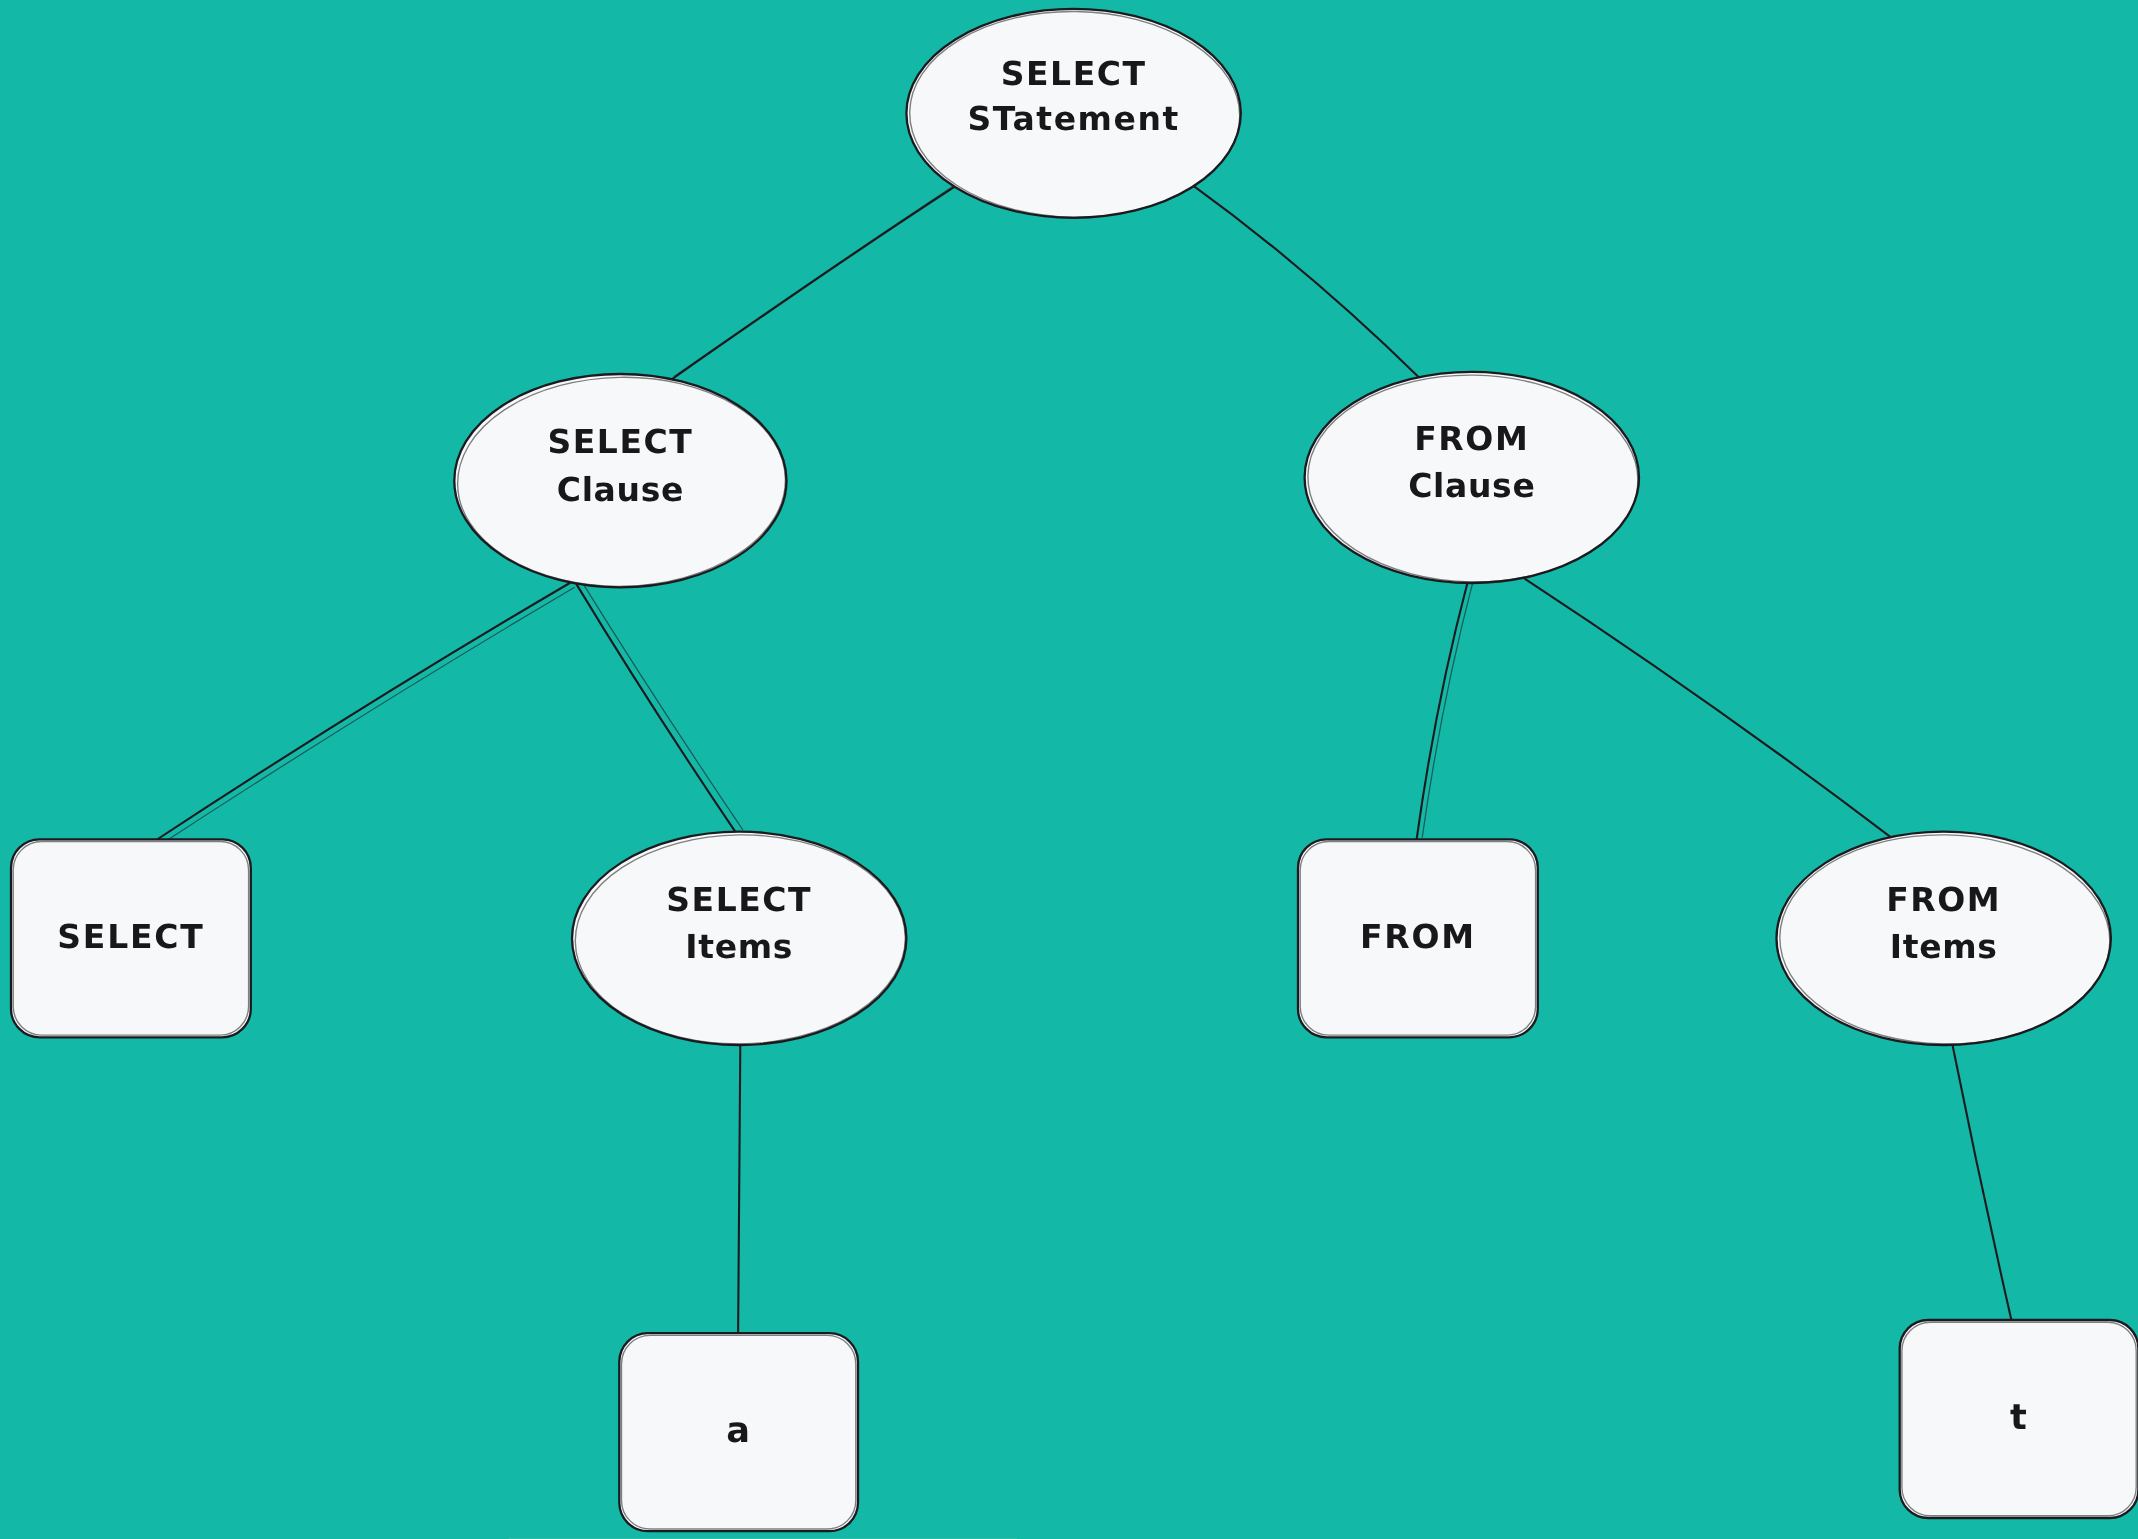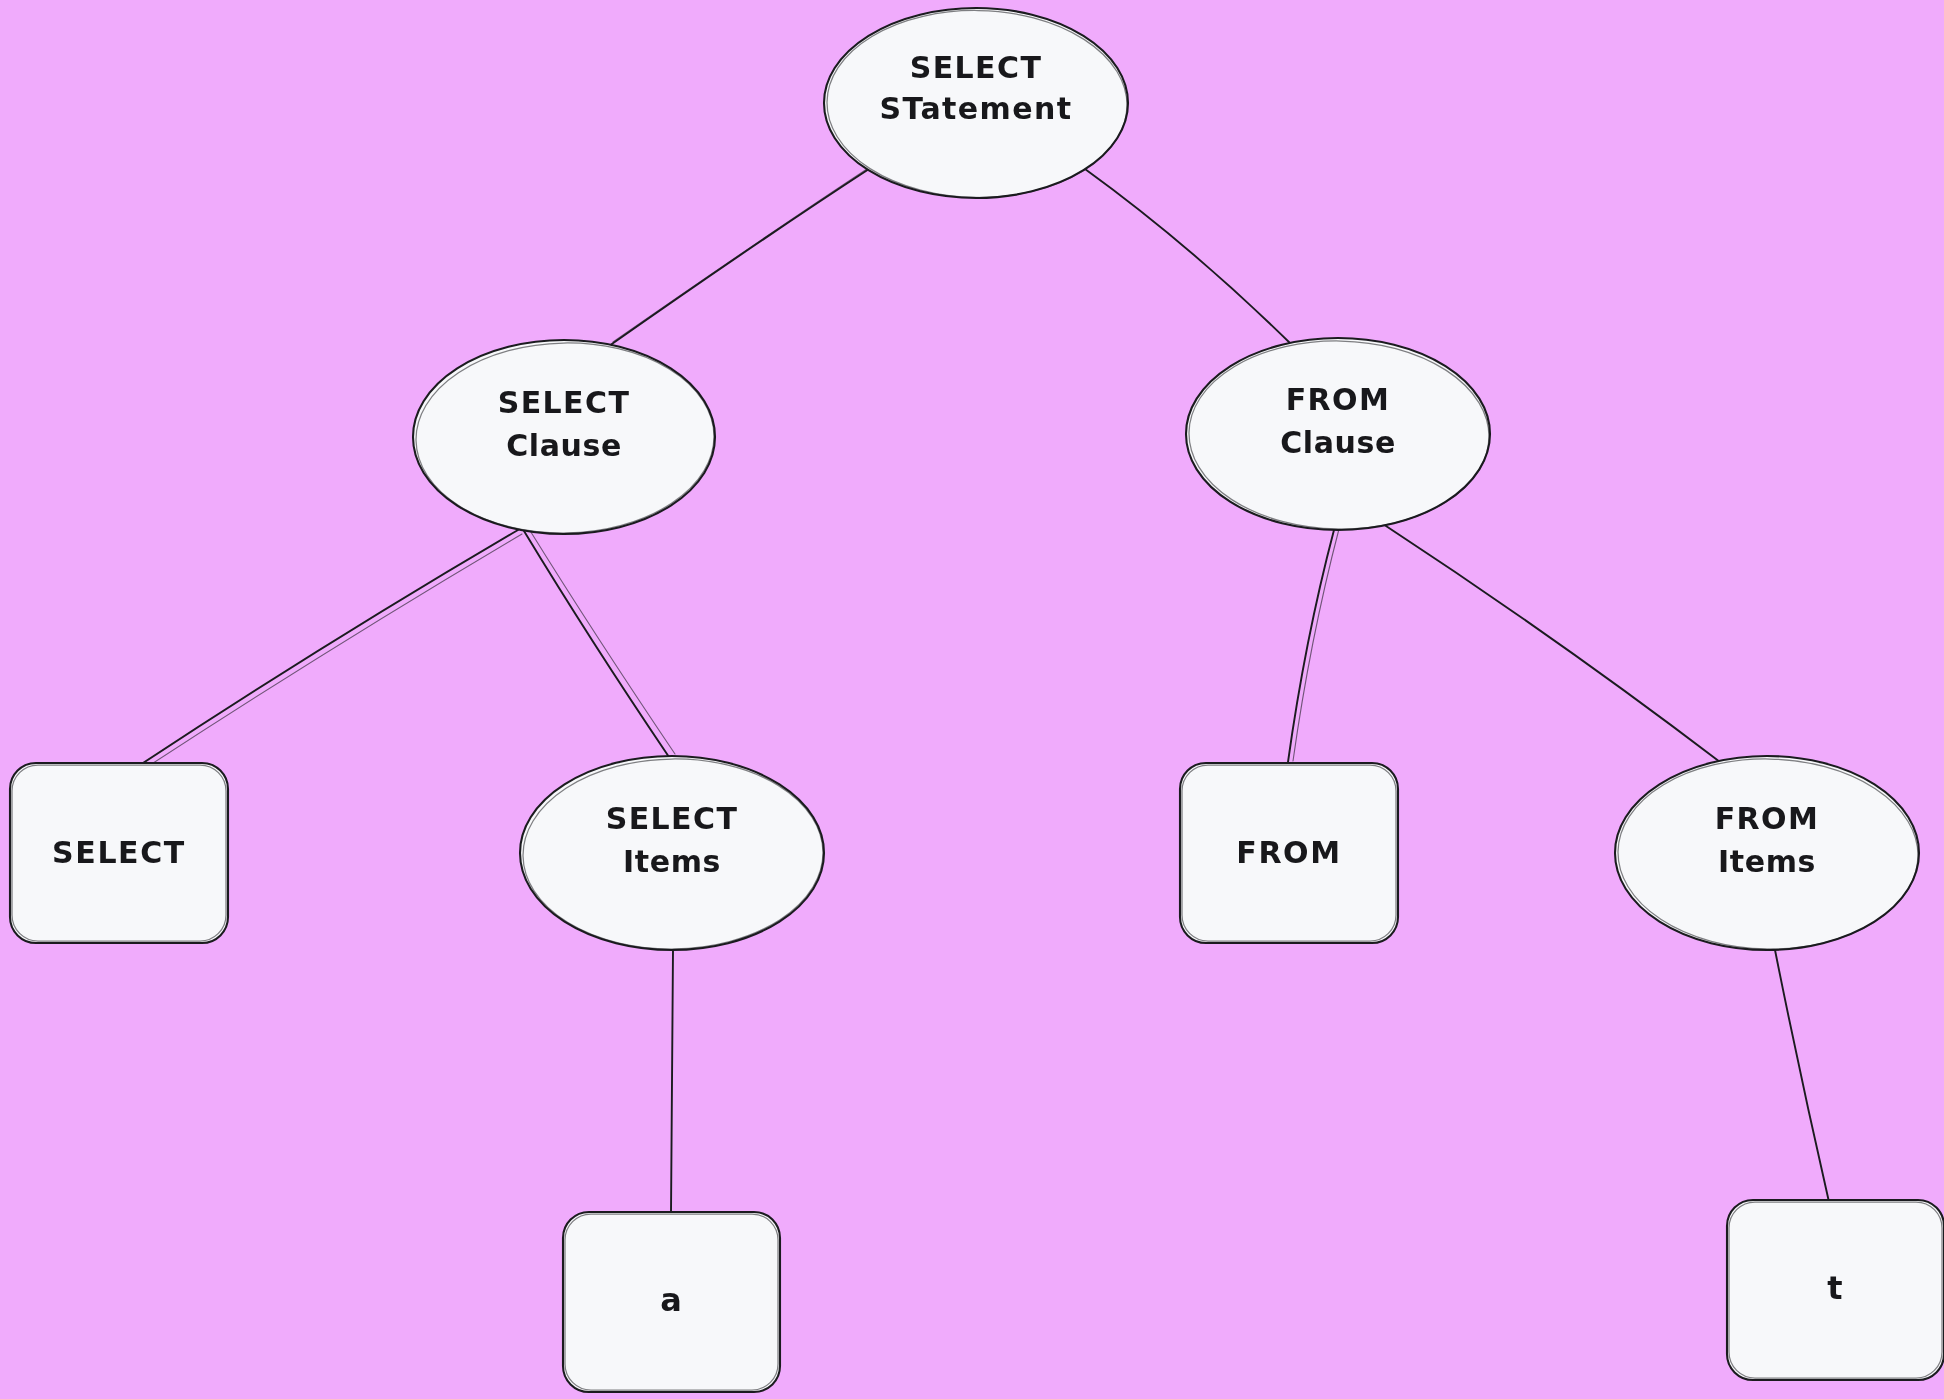--- a/index.html
+++ b/index.html
@@ -73,21 +73,21 @@
     letter-spacing: 1.6px;
   }
   .node-label.tiny {
     font-size: 32px;
     letter-spacing: 0;
   }
 </style>
 </head>
 <body style="background: rgb(242, 243, 245);">
 
-<div id="canvas-root" style="background: #f0abfc;">
+<div id="canvas-root" style="background: #14b8a6;">
   <svg id="diagram-svg" viewBox="0 0 1944 1399" xmlns="http://www.w3.org/2000/svg">
 
     <g>
 
       <g>
         <path class="edge-line" d="M 869 169 Q 760 240 609 346"></path>
         <path class="edge-line-ghost" d="M 873 165 Q 764 237 613 342"></path>
       </g>
 
       <g>

